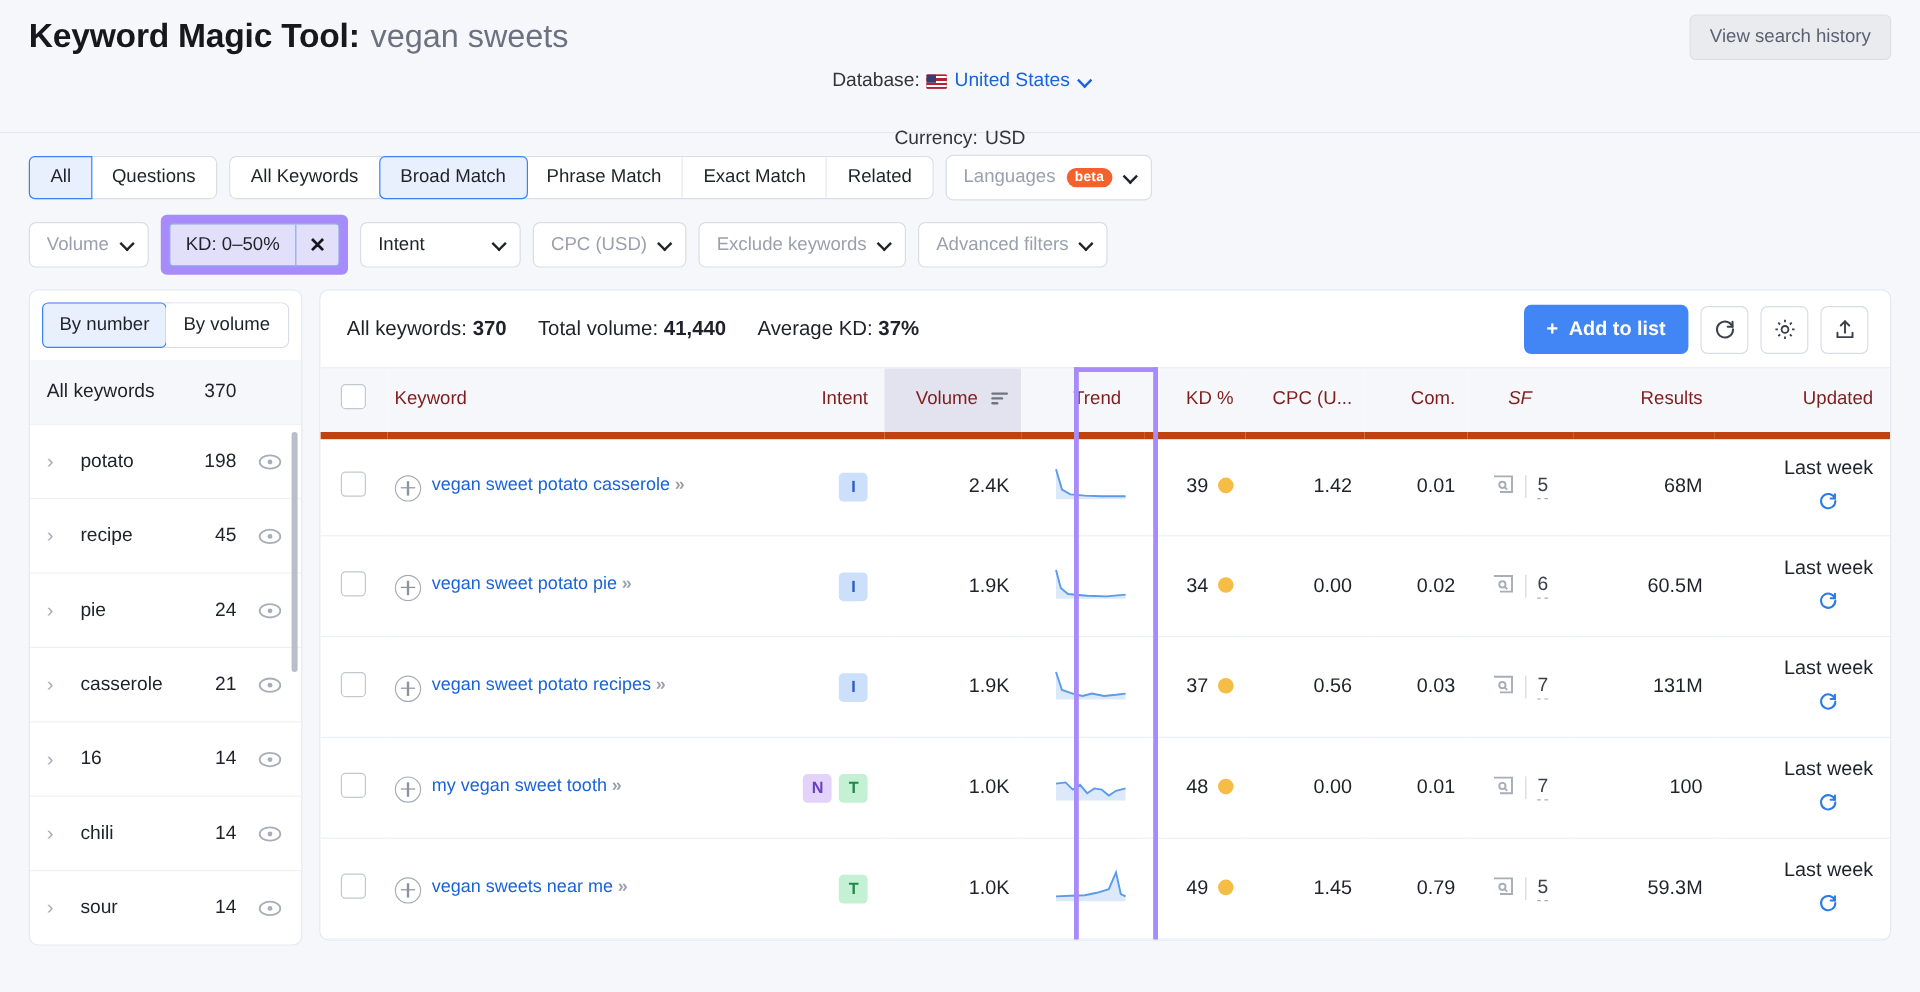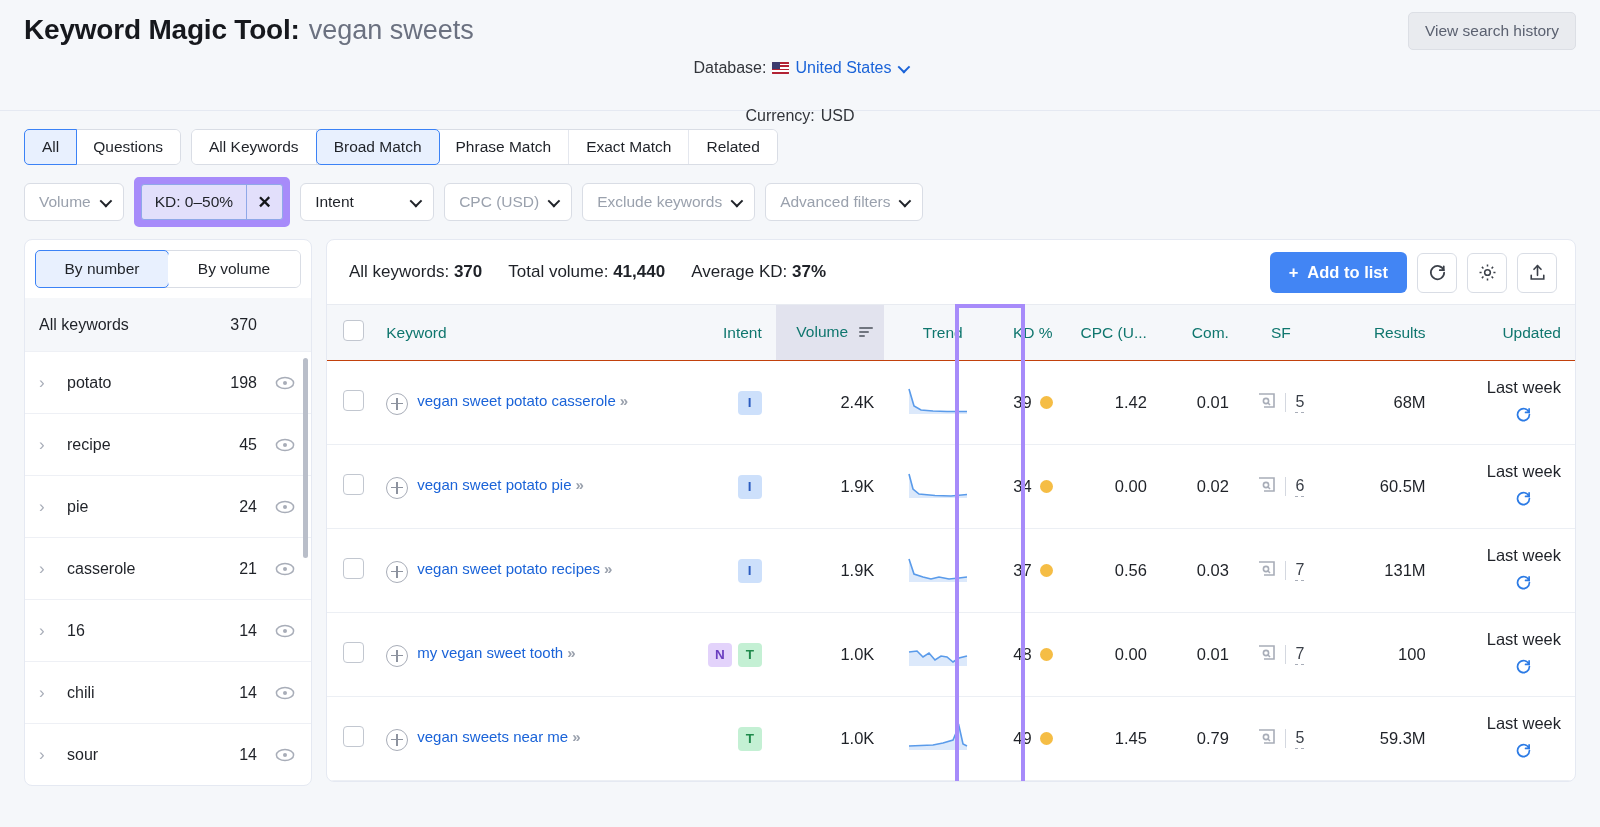--- a/index.html
+++ b/index.html
@@ -77,21 +77,21 @@
   }
   .kd-chip-label { padding: 8px 13px; font-size: 15.5px; color: #1f2228; white-space: nowrap; }
   .kd-chip-x {
     display: flex; align-items: center; justify-content: center;
     width: 36px; border-left: 1px solid #8fa8e8; cursor: pointer;
     font-size: 17px; color: #14161a; font-weight: 600;
   }
   
   .body { display: flex; gap: 14px; padding: 0 24px; align-items: flex-start; }
   
-  .sidebar { width: 288px; background: #fff; border: 1px solid #e5e9f2; border-radius: 8px; overflow: hidden; }
+  .sidebar { width: 228px; background: #fff; border: 1px solid #e5e9f2; border-radius: 8px; overflow: hidden; }
   .sb-toggle { padding: 10px; display: flex; }
   .sb-seg { display: inline-flex; border: 1px solid #d9dde5; border-radius: 6px; width: 100%; background: #fff; }
   .sb-seg-btn { flex: 1; padding: 9px 0; text-align: center; font-size: 15.5px; color: #1f2228; background: #fff; border: none; cursor: pointer; border-radius: 5px; }
   .sb-seg-btn.active { background: #e8f0fe; border: 1px solid #3b82f6; margin: -1px; }
   .sb-list { position: relative; }
   .sb-row {
     display: flex; align-items: center; height: 62px; padding: 0 16px 0 14px;
     font-size: 16px; color: #1f2228; cursor: pointer; gap: 10px;
     border-top: 1px solid #eef0f5;
   }
@@ -118,32 +118,32 @@
     display: inline-flex; align-items: center; gap: 9px;
   }
   .icon-btn {
     width: 40px; height: 40px; border: 1px solid #d9dde5; border-radius: 6px;
     background: #fff; display: flex; align-items: center; justify-content: center;
     cursor: pointer; color: #3b4049;
   }
   table { width: 100%; border-collapse: collapse; table-layout: fixed; }
   thead th {
     height: 56px; background: #f5f7fa; font-size: 15.5px; font-weight: 400;
-    color: #0f766e; border-top: 1px solid #e8ebf1; border-bottom: 1px solid #c2410c;
+    color: #7f1d1d; border-top: 1px solid #e8ebf1; border-bottom: 6px solid #c2410c;
     text-align: right; padding: 0 10px; white-space: nowrap;
   }
   th.c-check { width: 52px; text-align: center; padding: 0; }
   th.c-kw { width: 300px; text-align: left; padding-left: 6px; }
   th.c-intent { width: 86px; text-align: right; padding-right: 14px;}
   th.c-vol { width: 106px; background: #e2e3ee; }
   th.c-trend { width: 96px; text-align: right; padding-right: 20px; }
   th.c-kd { width: 78px; }
   th.c-cpc { width: 92px; }
   th.c-com { width: 80px; }
-  th.c-sf { width: 82px; text-align: center; padding: 0; }
+  th.c-sf { width: 82px; text-align: center; padding: 0; font-style: italic; }
   th.c-res { width: 110px; }
   th.c-upd { width: 136px; padding-right: 14px; }
   tbody td {
     height: 84px; border-bottom: 1px solid #eceff4; font-size: 16.5px;
     color: #1f2228; text-align: right; padding: 0 10px; vertical-align: middle;
   }
   td.c-check { text-align: center; padding: 0; }
   td.c-kw { text-align: left; padding-left: 6px; }
   td.c-intent { text-align: right; padding-right: 14px; }
   td.c-trend { text-align: right; padding-right: 14px; }
@@ -213,20 +213,25 @@
     <div class="seg">
       <button class="seg-btn active">All</button>
       <button class="seg-btn">Questions</button>
     </div>
     <div class="seg">
       <button class="seg-btn">All Keywords</button>
       <button class="seg-btn active">Broad Match</button>
       <button class="seg-btn">Phrase Match</button>
       <button class="seg-btn">Exact Match</button>
       <button class="seg-btn">Related</button>
+    </div>
+    <div class="pill">
+      <span>Languages</span>
+      <span class="badge-beta">beta</span>
+      <span class="chev" style="color:#1f2228"></span>
     </div>
   </div>
 
   <div class="filter-row">
     <div class="pill">
       <span>Volume</span>
       <span class="chev" style="color:#1f2228"></span>
     </div>
 
     <div class="kd-annot">

